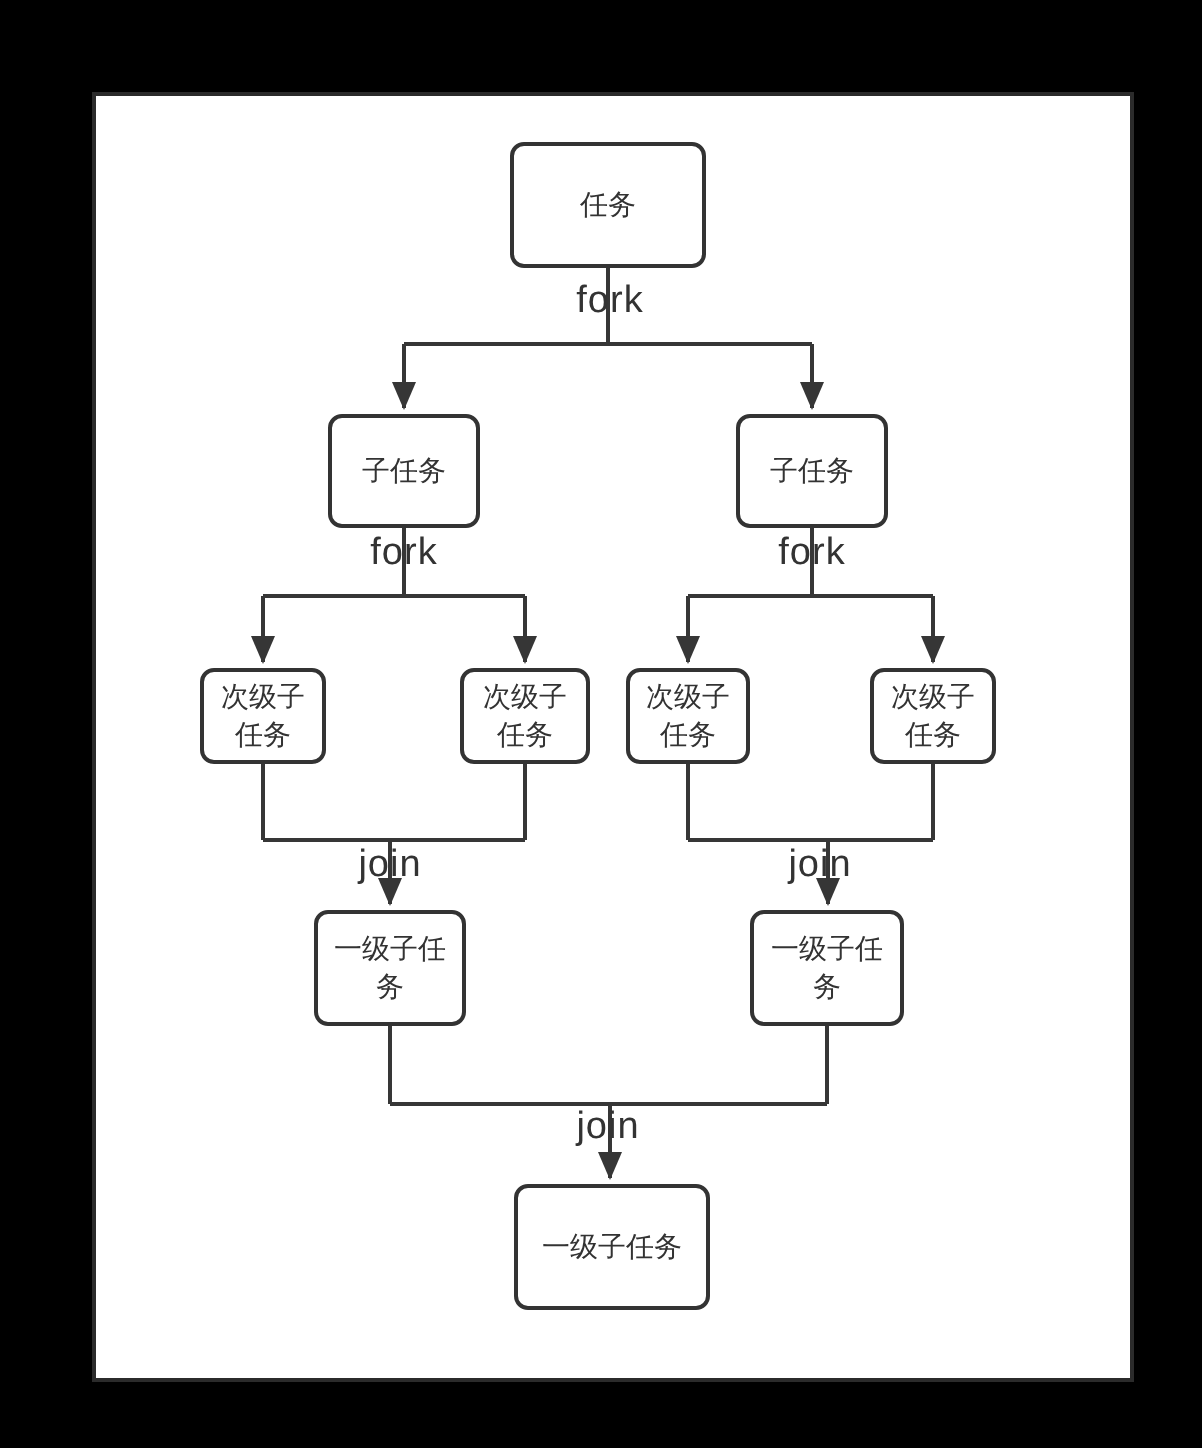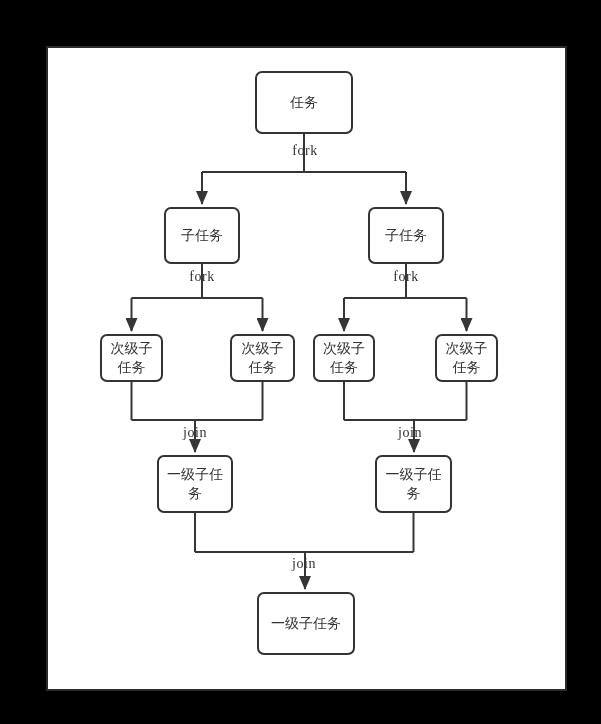--- a/index.html
+++ b/index.html
@@ -47,24 +47,23 @@
     line-height: 1.35;
     padding: 18px 6px;
   }
   .node span {
     display: inline-block;
   }
   .edge-label {
     position: absolute;
     transform: translate(-50%, -50%);
     color: #333333;
-    font-size: 14px;
+    font-size: 19px;
     white-space: nowrap;
     letter-spacing: 0.5px;
-    font-family: Liberation Serif, serif;
   }
 </style>
 </head>
 <body>
 
 <div class="page">
   <div class="canvas" id="canvas" style="left: 46px; top: 46px; width: 521px; height: 645px; background: rgb(255, 255, 255); border-color: rgb(43, 43, 43);">
     <svg class="edges" id="edges-svg" width="521" height="645">
       <defs>
         <marker id="arrowhead" markerUnits="userSpaceOnUse" markerWidth="14" markerHeight="12" refX="13" refY="6" orient="auto">

